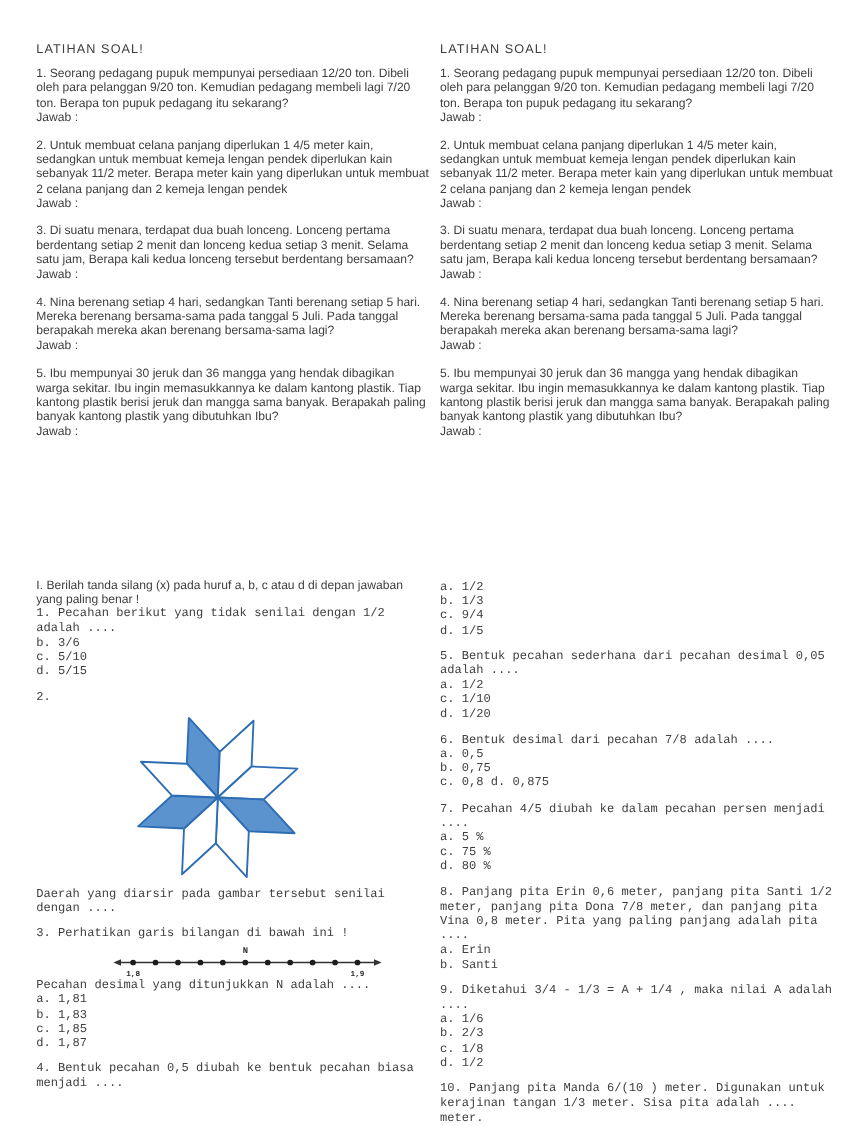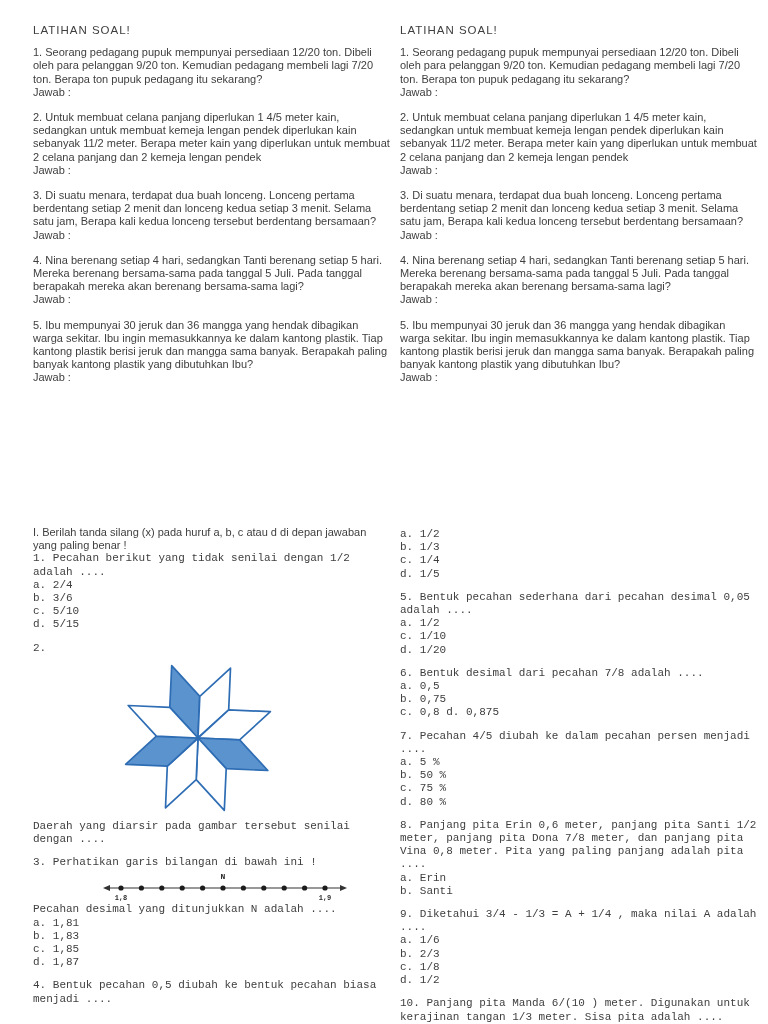--- a/index.html
+++ b/index.html
@@ -6,21 +6,21 @@
   body{
     width:768px;height:1024px;overflow:hidden;background:#ffffff;
     font-family:"Liberation Sans","DejaVu Sans",sans-serif;
     color:#3e3e3e;font-size:11px;line-height:13.2px;
   }
   .col{position:absolute;width:358px;}
   .col-top-left{left:33px;top:24px;}
   .col-top-right{left:400px;top:24px;}
   .col-bot-left{left:33px;top:526px;}
   .col-bot-right{left:400px;top:528px;}
-  h1.title{font-size:11.5px;font-weight:normal;letter-spacing:1px;margin:0 0 9px 0;line-height:13.2px;}
+  h1.title{font-size:11.5px;font-weight:normal;letter-spacing:1px;margin:15px 0 9px 0;line-height:13.2px;}
   p{margin:0;}
   .q{margin:0 0 12px 0;}
   .mcq{margin:0 0 10px 0;font-family:Liberation Mono, monospace;}
   .instr{margin:0 0 0 0;}
   .star-wrap{margin:5px 0 2px 77px;width:176px;height:158px;}
   .nl-wrap{margin:3px 0 1px 70px;width:244px;height:30px;}
   .opt-line{white-space:nowrap;}
   svg{display:block;}
 </style>
 </head>
@@ -72,21 +72,20 @@
     <p>5. Ibu mempunyai 30 jeruk dan 36 mangga yang hendak dibagikan warga sekitar. Ibu ingin memasukkannya ke dalam kantong plastik. Tiap kantong plastik berisi jeruk dan mangga sama banyak. Berapakah paling banyak kantong plastik yang dibutuhkan Ibu?</p>
     <p>Jawab :</p>
   </div>
 </section>
 
 <section class="col col-bot-left">
   <p class="instr">I. Berilah tanda silang (x) pada huruf a, b, c atau d di depan jawaban yang paling benar !</p>
   <div class="mcq">
     <p>1. Pecahan berikut yang tidak senilai dengan 1/2 adalah ....</p>
     <div>
-        <div class="opt-line">a. 2/4</div>
         <div class="opt-line">b. 3/6</div>
         <div class="opt-line">c. 5/10</div>
         <div class="opt-line">d. 5/15</div>
       </div>
   </div>
   <div class="mcq">
     <p>2.</p>
     <div class="star-wrap">
       <svg id="star-svg" width="176" height="158" viewBox="0 0 176 158">
           <polygon points="88.0,78.0 59.8,47.3 61.7,5.6 89.8,36.4" fill="#5b93ce" stroke="#2e6db4" stroke-width="1.7" stroke-linejoin="round"></polygon>
@@ -135,21 +134,21 @@
   <div class="mcq">
     <p>4. Bentuk pecahan 0,5 diubah ke bentuk pecahan biasa menjadi ....</p>
   </div>
 </section>
 
 <section class="col col-bot-right">
   <div class="mcq">
     <div>
         <div class="opt-line">a. 1/2</div>
         <div class="opt-line">b. 1/3</div>
-        <div class="opt-line">c. 1/4</div>
+        <div class="opt-line">c. 9/4</div>
         <div class="opt-line">d. 1/5</div>
       </div>
   </div>
   <div class="mcq">
     <p>5. Bentuk pecahan sederhana dari pecahan desimal 0,05 adalah ....</p>
     <div>
         <div class="opt-line">a. 1/2</div>
         <div class="opt-line">c. 1/10</div>
         <div class="opt-line">d. 1/20</div>
       </div>
@@ -159,21 +158,20 @@
     <div>
         <div class="opt-line">a. 0,5</div>
         <div class="opt-line">b. 0,75</div>
         <div class="opt-line">c. 0,8 d. 0,875</div>
       </div>
   </div>
   <div class="mcq">
     <p>7. Pecahan 4/5 diubah ke dalam pecahan persen menjadi ....</p>
     <div>
         <div class="opt-line">a. 5 %</div>
-        <div class="opt-line">b. 50 %</div>
         <div class="opt-line">c. 75 %</div>
         <div class="opt-line">d. 80 %</div>
       </div>
   </div>
   <div class="mcq">
     <p>8. Panjang pita Erin 0,6 meter, panjang pita Santi 1/2 meter, panjang pita Dona 7/8 meter, dan panjang pita Vina 0,8 meter. Pita yang paling panjang adalah pita ....</p>
     <div>
         <div class="opt-line">a. Erin</div>
         <div class="opt-line">b. Santi</div>
       </div>

